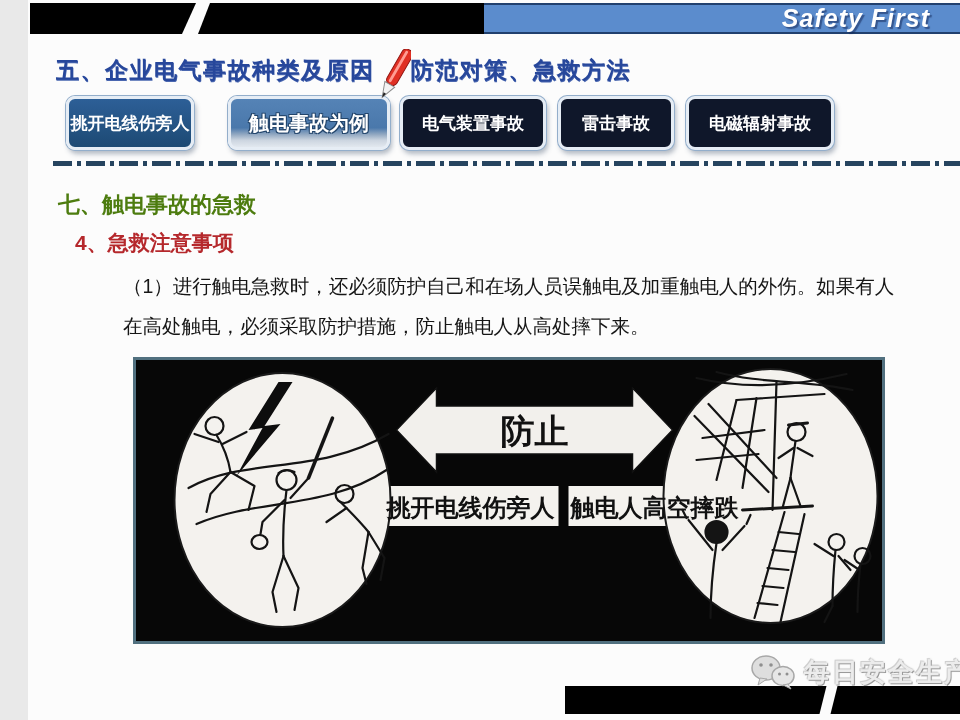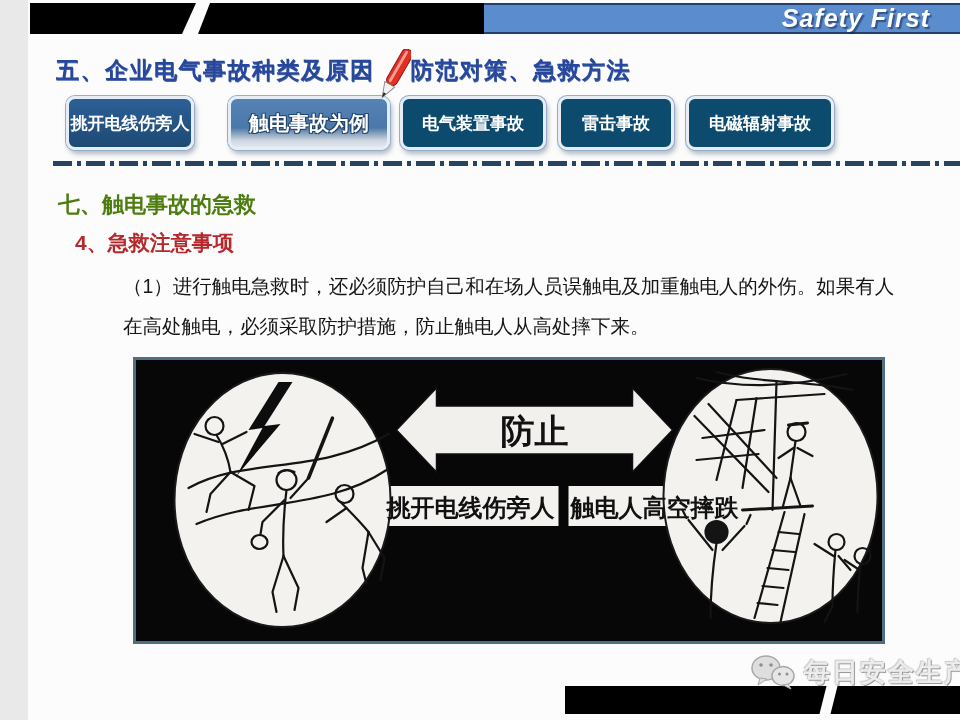--- a/index.html
+++ b/index.html
@@ -19,21 +19,21 @@
        clip-path:polygon(12px 0,100% 0,100% 100%,0 100%);}
 
   
   .title-row{position:absolute;top:52px;left:28px;height:36px;display:flex;align-items:center;
        font-size:23px;font-weight:bold;color:#27479b;letter-spacing:1.5px;white-space:nowrap;
        text-shadow:.5px .5px 0 #4a67b0;}
   .pen{width:34px;height:56px;margin:-6px 0 -20px 2px;position:relative;z-index:5;}
 
   
   .tabs{position:absolute;top:96px;left:38px;display:flex;}
-  .tab{box-sizing:border-box;height:54px;border-radius:9px;background:#0c4a6e;
+  .tab{box-sizing:border-box;height:54px;border-radius:9px;background:#0f172a;
        border:3px solid #e6edf5;box-shadow:0 0 0 1px #93aecb,2px 4px 5px rgba(40,60,90,.35);
        color:#fff;font-weight:bold;font-size:17px;display:flex;align-items:center;justify-content:center;
        font-family:"Liberation Serif",serif;cursor:pointer;text-align:center;}
   .tab--dark{background:linear-gradient(180deg,#2d5f97,#1d4a74);}
   .tab--active{background:linear-gradient(180deg,#5583b6 0%,#4a78ab 60%,#93a9c2 74%,#ccd5e0 86%,#e2e8ef 100%);
        font-size:20px;
        text-shadow:1px 1px 0 #23456b,-1px -1px 0 #23456b,1px -1px 0 #23456b,-1px 1px 0 #23456b;}
   .t1{width:128px;margin-right:34px;}
   .t2{width:162px;margin-right:10px;}
   .t3{width:146px;margin-right:12px;}

